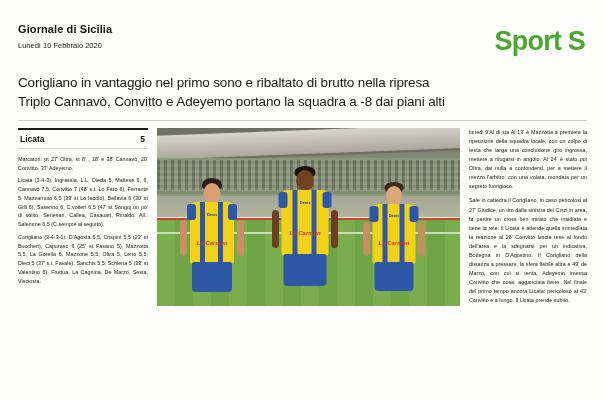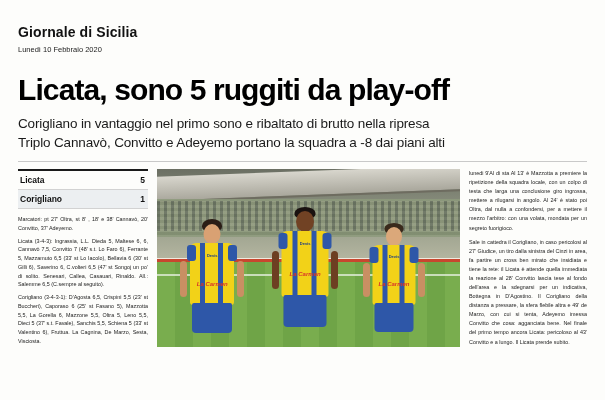--- a/index.html
+++ b/index.html
@@ -20,21 +20,21 @@
   .masthead {
     position: relative;
     height: 74px;
     padding: 22px 18px 0 18px;
     display: flex;
     align-items: flex-start;
     justify-content: space-between;
   }
   .masthead-left { line-height: 1.45; }
   .paper-name {
-    font-size: 14px;
+    font-size: 11px;
     font-weight: bold;
     color: #111;
     letter-spacing: .1px;
   }
   .paper-date {
     font-size: 7.5px;
     color: #222;
     margin-top: 3px;
   }
   .sport-logo {
@@ -210,40 +210,36 @@
 </head>
 <body>
 
 <div class="page">
 
   <div class="masthead">
     <div class="masthead-left">
       <div class="paper-name">Giornale di Sicilia</div>
       <div class="paper-date">Lunedì 10 Febbraio 2020</div>
     </div>
+    <div class="sport-logo">Sport S</div>
   </div>
 
   <div class="headline-block">
-    <div class="headline">Licata, sono 5 ruggiti da play-off</div>
     <div class="subhead">Corigliano in vantaggio nel primo sono e ribaltato di brutto nella ripresa</div>
     <div class="subhead" style="margin-top:-8px">Triplo Cannavò, Convitto e Adeyemo portano la squadra a -8 dai piani alti</div>
   </div>
   <div class="rule"></div>
 
   <div class="content">
 
     <div class="col-left">
       <div class="scorebox">
         <div class="score-row">
           <span>Licata</span>
           <span class="val">5</span>
-        </div>
-        <div class="score-row alt">
-          <span>Corigliano</span>
-          <span class="val">1</span>
         </div>
       </div>
 
       <div class="lineups">
         <p>Marcatori: pt 27' Oltra, st 8' , 18' e 38' Cannavò, 20' Convitto, 37' Adeyemo.</p>
         <p>Licata (3-4-3): Ingrassia, L.L. Dieda 5, Maltese 6, 6, Cannavò 7,5, Convitto 7 (48' s.t. Lo Faro 6), Ferrante 5, Mazzamuto 6,5 (33' st Lo Iacolo), Bellavia 6 (30' st Gilli 6), Saverino 6, C.volteri 6,5 (47' st Songoj un po' di solito. Senesari, Callea, Casauari, Rinaldo. All.: Salemme 6,5 (C.sempre al seguito).</p>
         <p>Corigliano (3-4-3-1): D'Agosta 6,5, Crispini 5,5 (23' st Buccheri), Caporaso 6 (25' st Fasano 5), Mazzotta 5,5, La Gorella 6, Mazzone 5,5, Oltra 5, Leno 5,5, Dieci 5 (37' s.t. Favale), Sanchis 5,5, Schiena 5 (33' st Valentino 6), Fruttua. La Cagnina, De Marzo, Sesta, Visciosta.</p>
       </div>
     </div>
 

